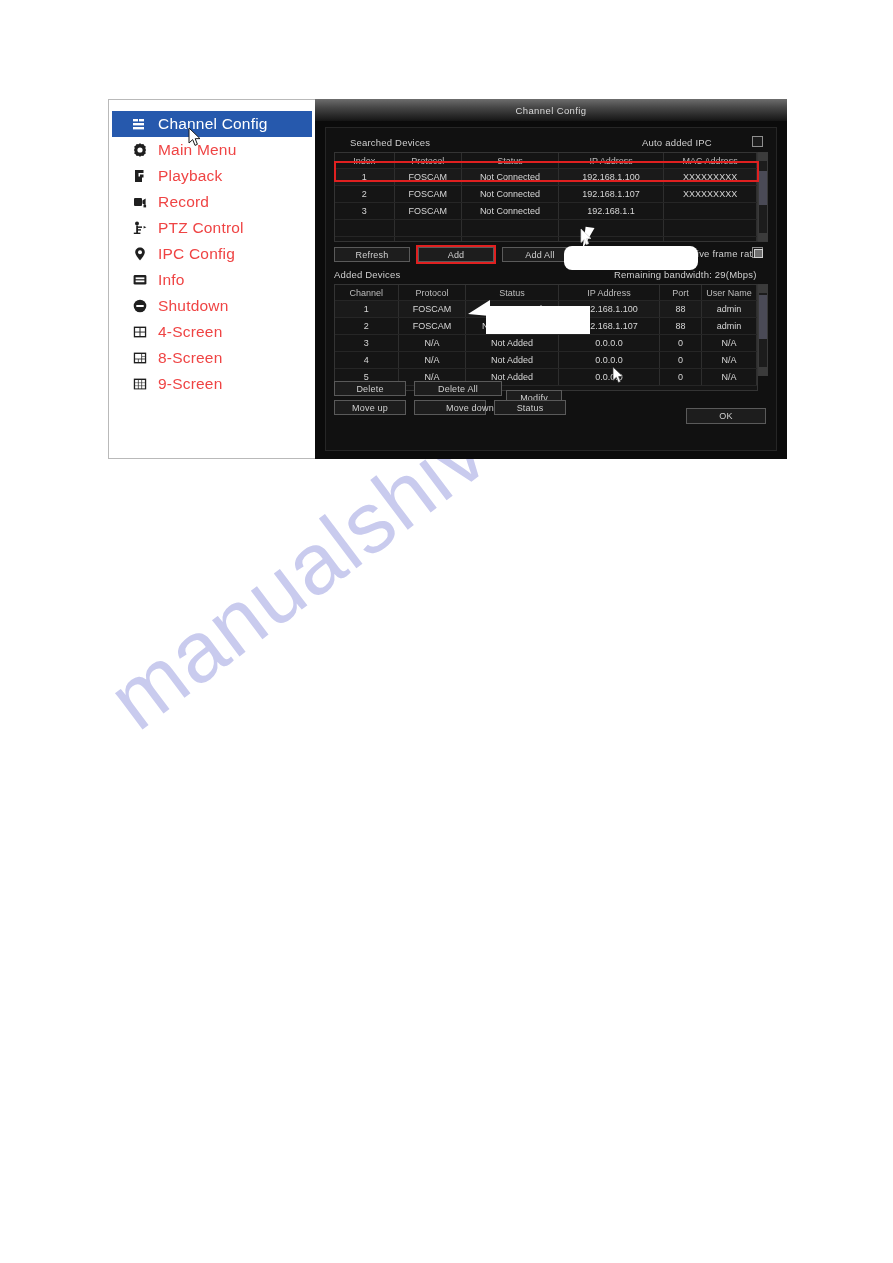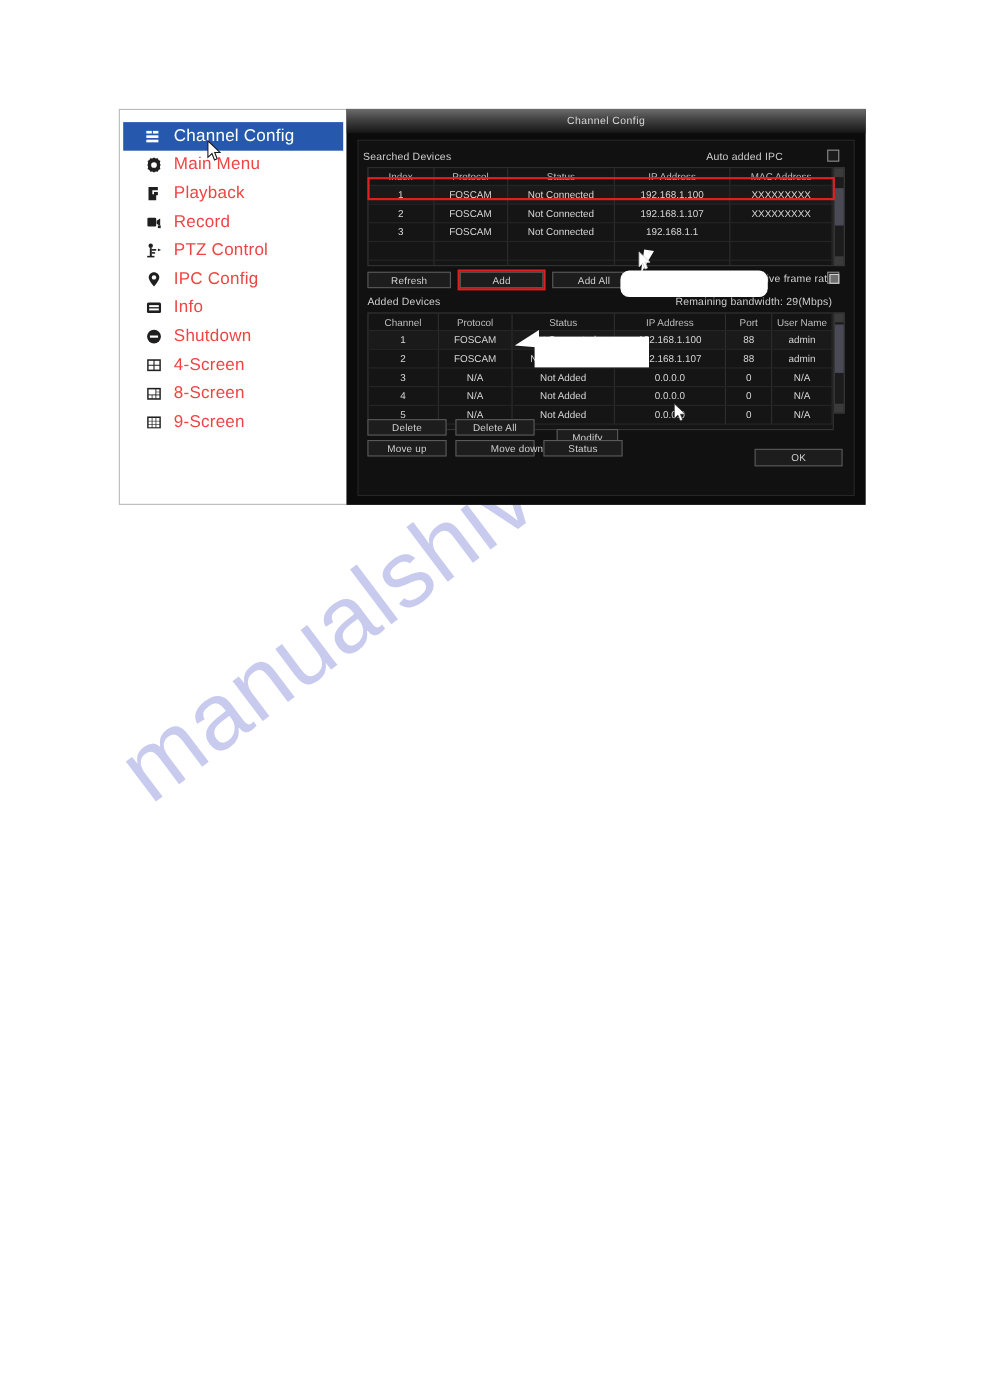--- a/index.html
+++ b/index.html
@@ -459,21 +459,21 @@
   </div>
 
   <div id="dialog">
 
     <div id="dlg-titlebar">
       <span id="dlg-title">Channel Config</span>
     </div>
 
     <div id="dlg-body">
 
-      <div class="sec-label" style="left:4px; top:9px;">Searched Devices</div>
+      <div class="sec-label" style="left:24px; top:9px;">Searched Devices</div>
       <div class="right-label" style="left:316px; top:9px;">Auto added IPC</div>
       <div class="cbox" style="left:426px; top:8px;"></div>
 
       <div class="grid" style="left:8px; top:24px; width:424px; height:90px;">
         <table>
           <colgroup>
             <col style="width:14%">
               <col style="width:16%">
               <col style="width:23%">
               <col style="width:25%">
@@ -609,21 +609,21 @@
         </table>
       </div>
 
       <div class="vscroll" style="left:432px; top:156px; height:92px;">
         <div class="sb-arrow up"></div>
         <div class="sb-thumb" style="top:10px; height:44px;"></div>
         <div class="sb-arrow down"></div>
       </div>
 
       <div class="btn" style="left:8px; top:253px; width:72px;">Delete</div>
-      <div class="btn" style="left:88px; top:253px; width:72px;">Delete All</div>
+      <div class="btn" style="left:88px; top:253px; width:88px;">Delete All</div>
       <div class="btn" style="left:168px; top:262px; width:56px;margin-left:12px;">Modify</div>
 
       <div class="btn" style="left:8px; top:272px; width:72px;">Move up</div>
       <div class="btn" style="left:88px; top:272px; width:72px;padding-left:40px;">Move down</div>
       <div class="btn" style="left:168px; top:272px; width:72px;">Status</div>
 
       <div class="btn" style="left:360px; top:280px; width:80px; height:16px;">OK</div>
 
       <span class="cursor-arrow" style="left:254px; top:100px;">
         <svg width="13" height="18" viewBox="0 0 13 18">

